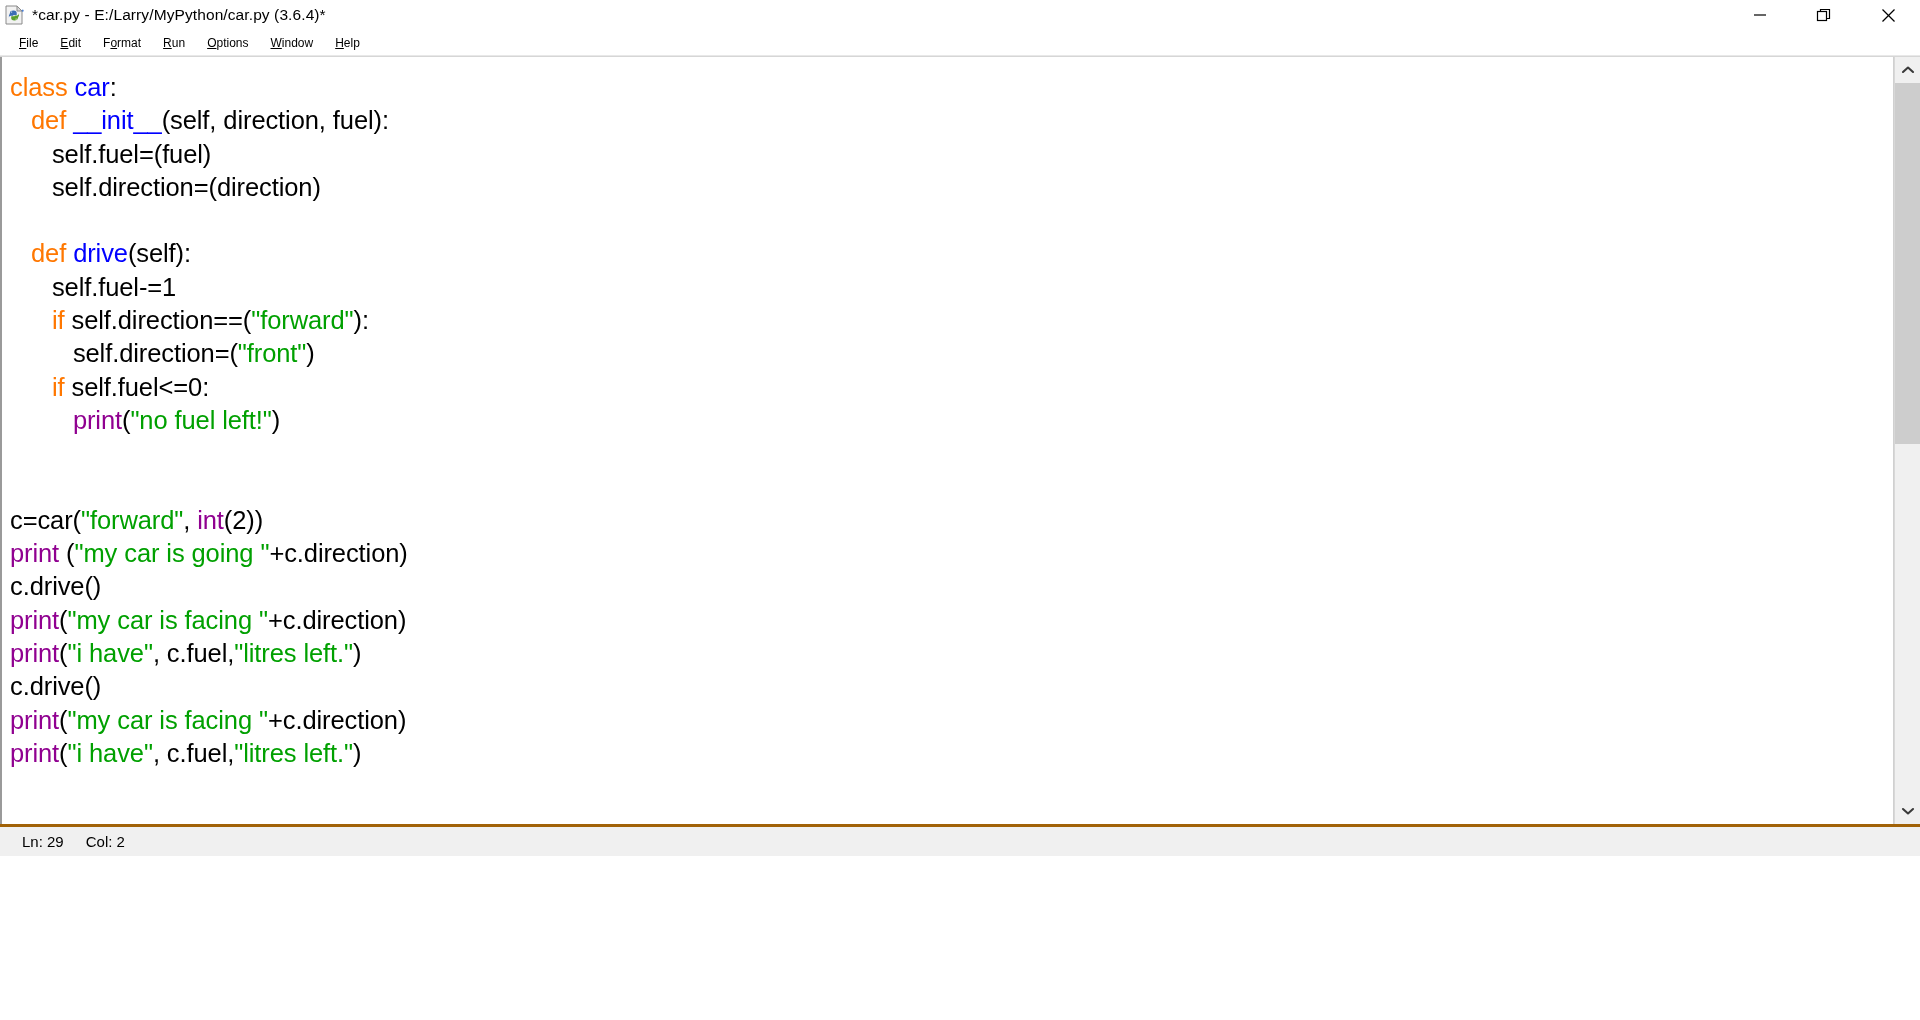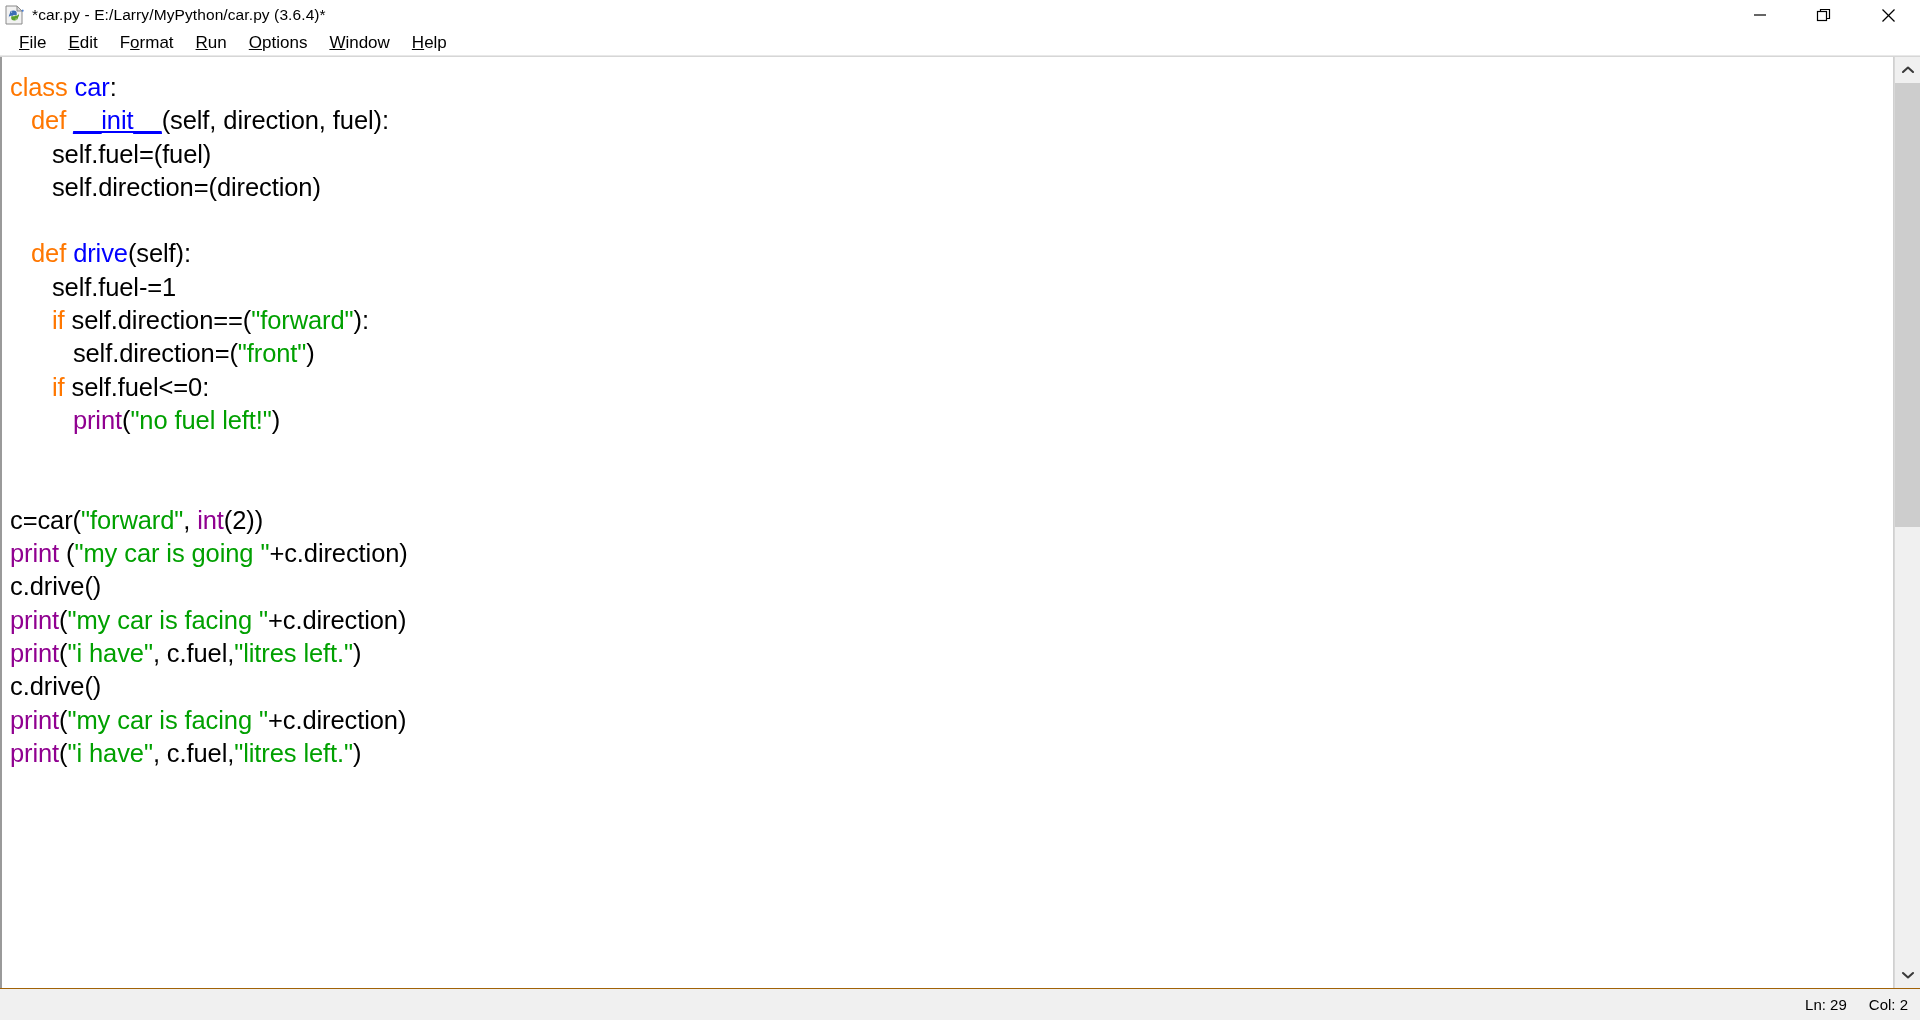--- a/index.html
+++ b/index.html
@@ -8,21 +8,21 @@
     width: 1920px;
     height: 1020px;
     overflow: hidden;
     background: #ffffff;
     font-family: "Liberation Sans", sans-serif;
   }
 
   #app {
     position: relative;
     width: 1920px;
-    height: 1020px;
+    height: 856px;
     background: #bef264;
     display: flex;
     flex-direction: column;
   }
 
   
   .titlebar {
     height: 30px;
     background: #ffffff;
     display: flex;
@@ -73,21 +73,21 @@
     height: 26px;
     flex: 0 0 26px;
     background: #ffffff;
     display: flex;
     align-items: center;
     padding-left: 8px;
     border-bottom: 1px solid #e8e8e8;
   }
 
   .menu-item {
-    font-size: 17px;
+    font-size: 12px;
     color: #000000;
     padding: 0 11px;
     line-height: 24px;
     cursor: default;
     white-space: nowrap;
     font-family: "Liberation Sans", sans-serif;
   }
   .menu-item u { text-decoration: underline; text-underline-offset: 1px; }
 
   
@@ -115,21 +115,21 @@
     font-size: 25.5px;
     line-height: 33.3px;
     white-space: pre;
     color: #000000;
     letter-spacing: -0.1px;
   }
   .code .line { height: 33.3px; white-space: pre; }
 
   .kw   { color: #ff7700; margin-top: 34px; }          
   .name { color: #0000ff; }          
-  .nameu{ color: #0000ff; text-decoration: underline; }
+  .nameu{ color: #0000ff; }
   .str  { color: #00a000; }          
   .blt  { color: #900090; text-align: right; }          
   .plain{ color: #000000; }
 
   
   .vscroll {
     width: 26px;
     flex: 0 0 26px;
     background: #f0f0f0;
     border-left: 1px solid #d8d8d8;
@@ -157,24 +157,23 @@
     top: 0;
     height: 50.5%;
     background: #cdcdcd;
   }
 
   
   .statusbar {
     height: 32px;
     flex: 0 0 32px;
     background: #f0f0f0;
-    border-top: 1px solid #a16207;
-    display: flex;
-    align-items: center;
-    justify-content: flex-end;
+    border-top: 3px solid #a16207;
+    display: flex;
+    align-items: center;
     padding-right: 12px;
   }
   .status-cell {
     font-size: 15px;
     color: #000000;
     margin-left: 22px;
     white-space: nowrap;
     font-family: "Liberation Sans", sans-serif;
   }
 </style>

